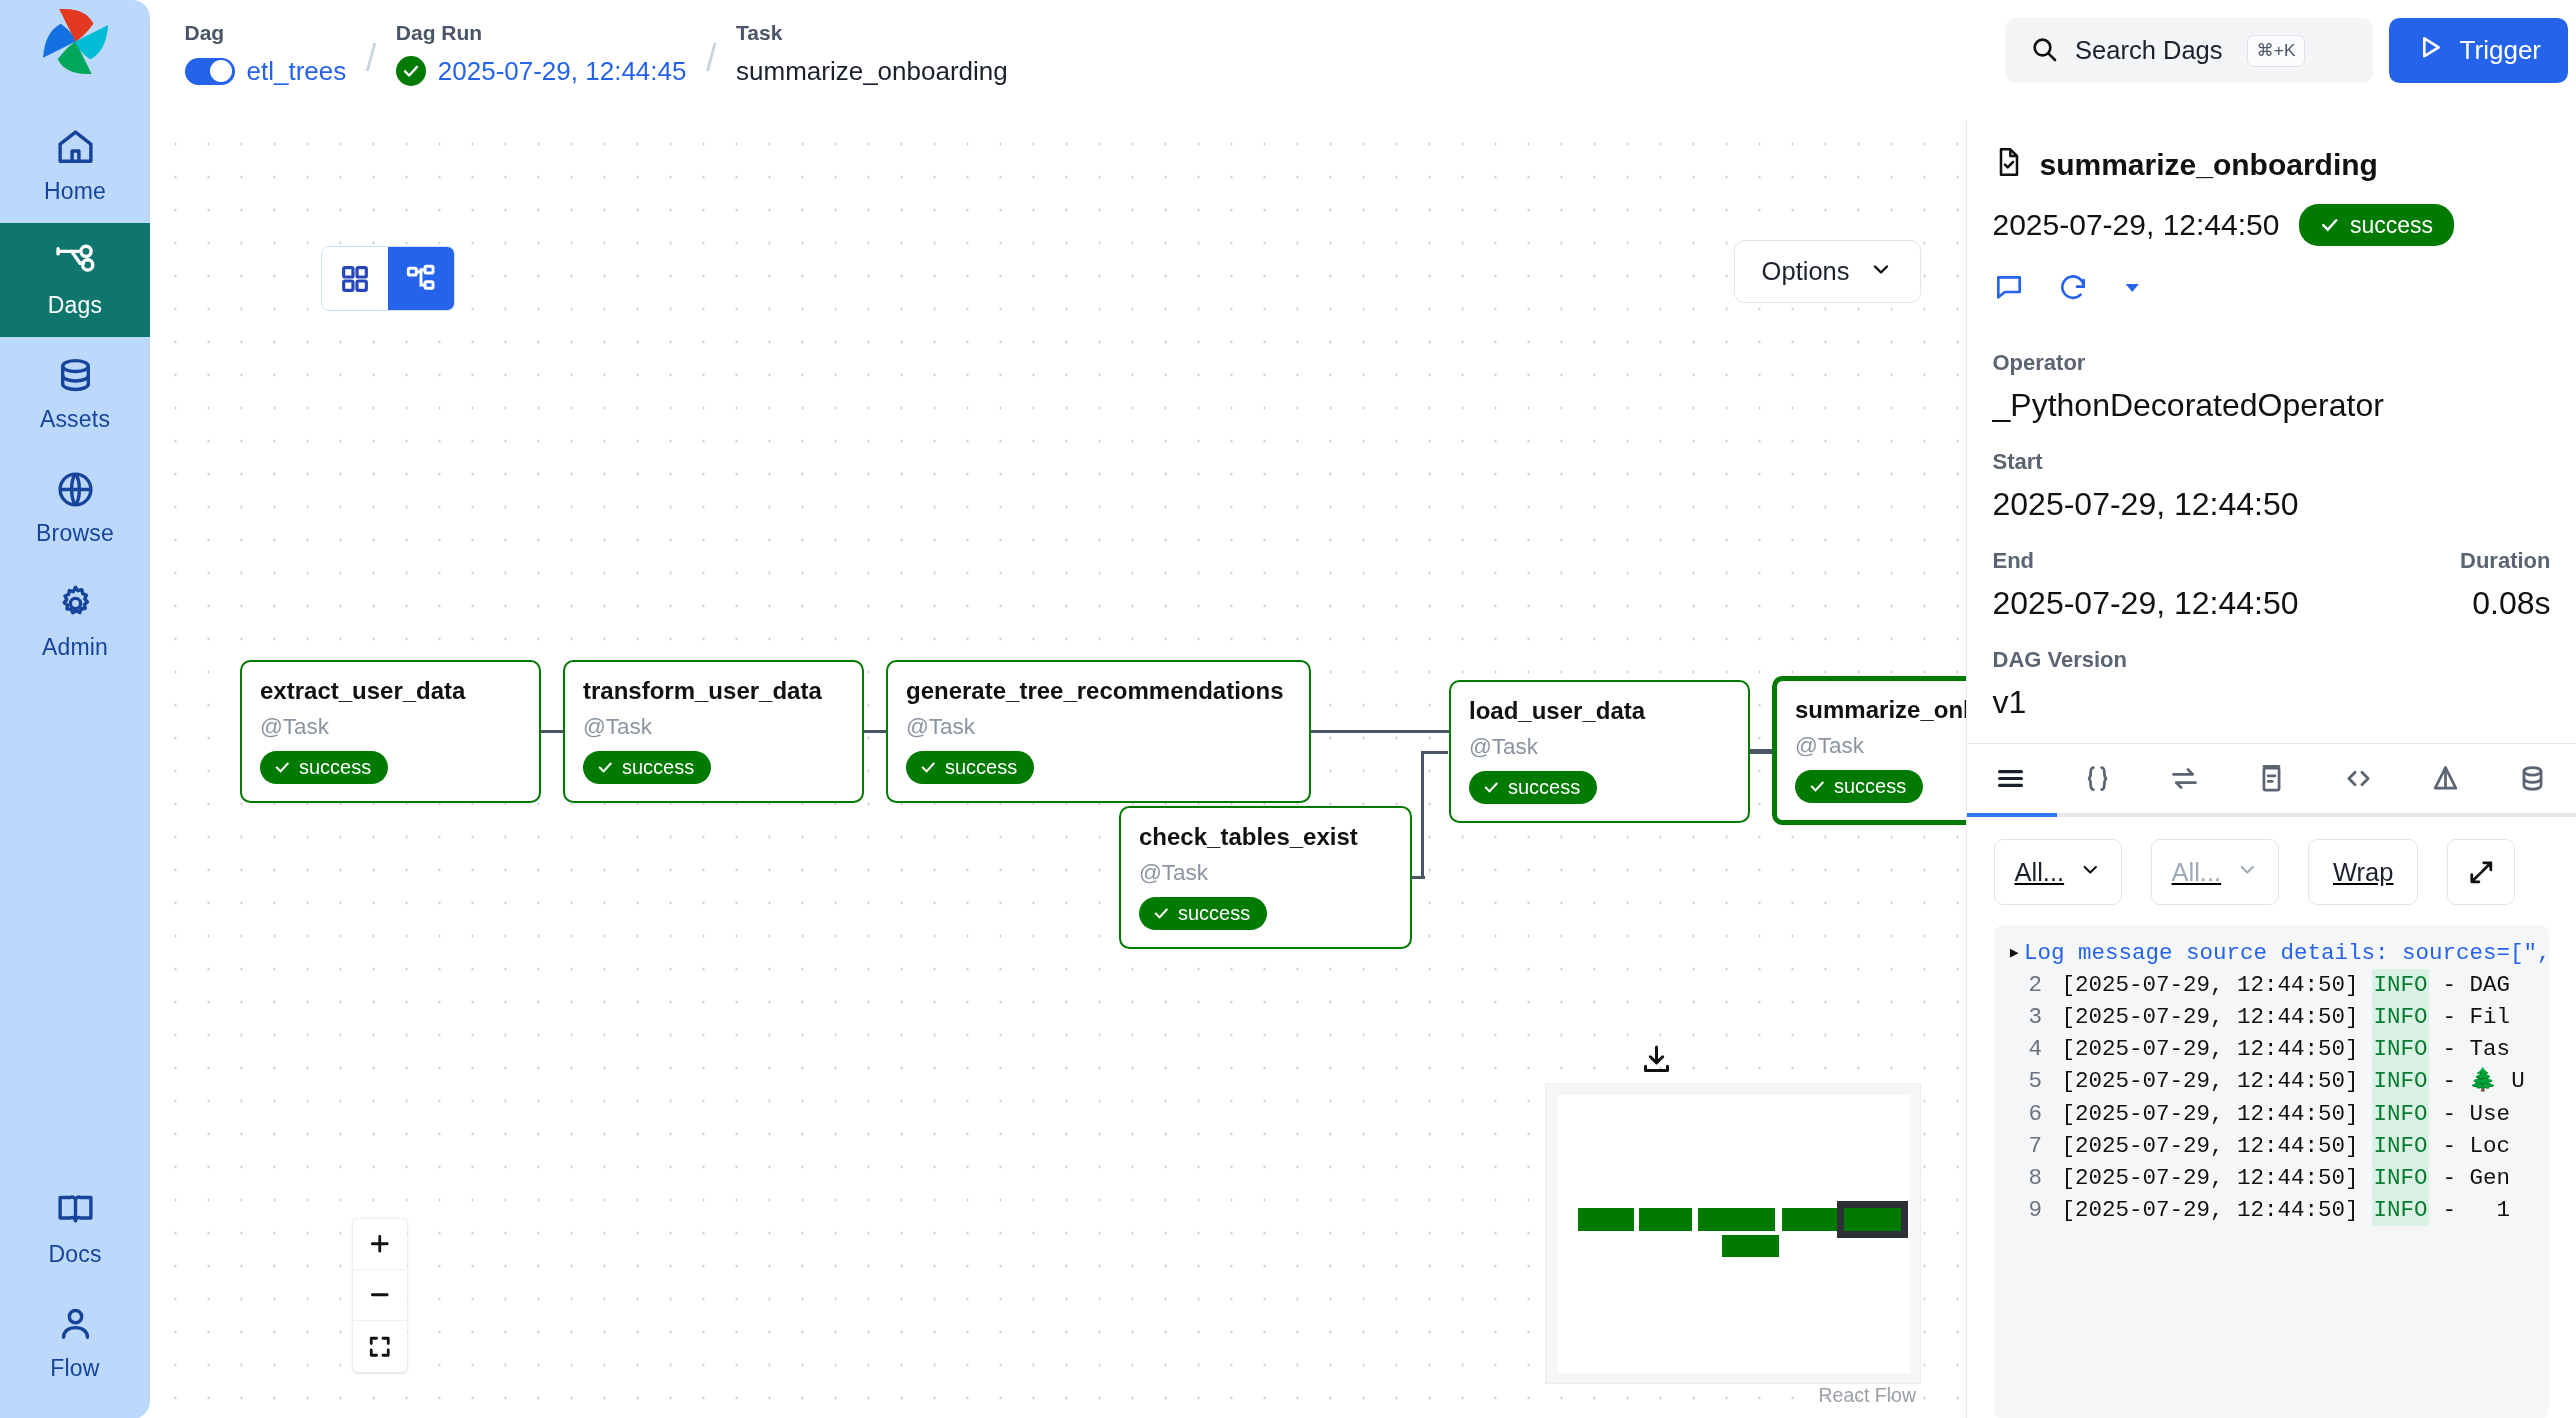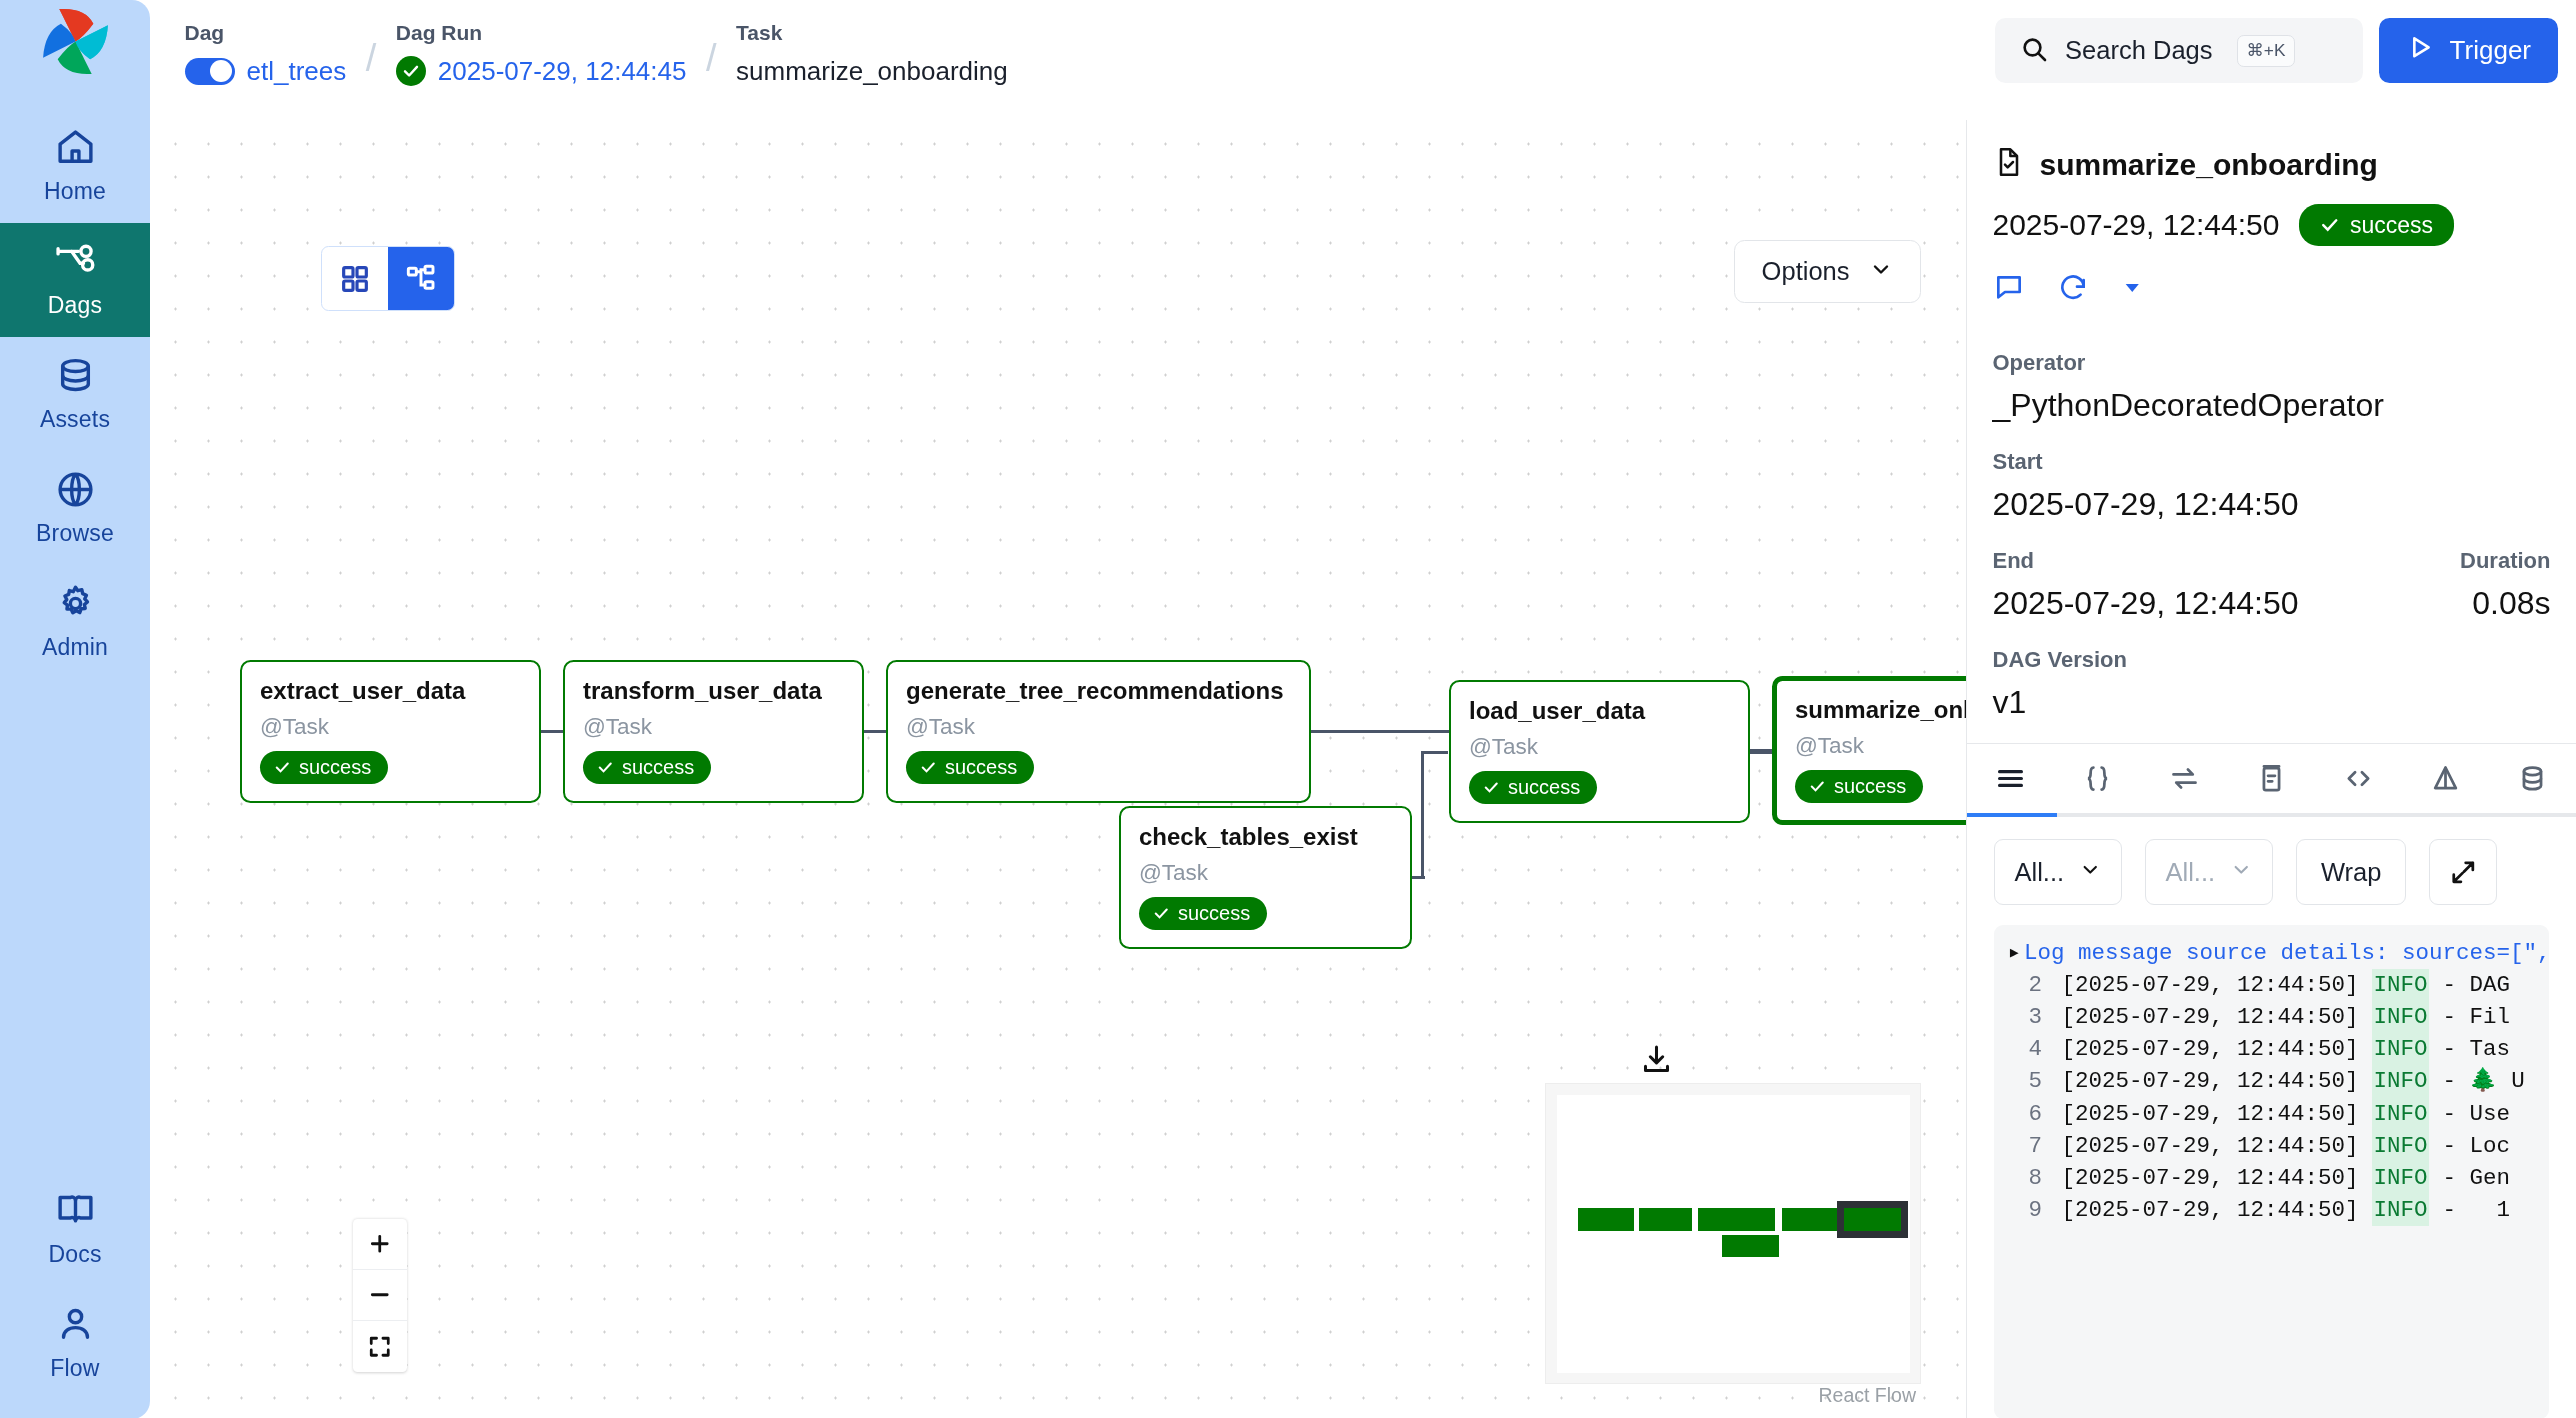--- a/index.html
+++ b/index.html
@@ -56,21 +56,21 @@
     content:""; position: absolute; right: 2.3px; top: 2.3px;
     width: 22.5px; height: 22.5px; border-radius: 50%; background: #fff;
   }
   .status-dot {
     width: 30px; height: 30px; border-radius: 50%; background: #017a01;
     display: flex; align-items: center; justify-content: center; flex: 0 0 auto;
   }
   .status-dot svg { width: 18px; height: 18px; }
 
   .topbar-right {
-    position: absolute; right: 18px; top: 18px;
+    position: absolute; right: 8px; top: 18px;
     display: flex; align-items: center; gap: 16.5px;
   }
   .search-box {
     display: flex; align-items: center; gap: 16.5px;
     background: #f4f5f7; border-radius: 10.5px;
     height: 65px; padding: 0 25.5px; min-width: 368px; cursor: text;
   }
   .search-box .sb-text { font-size: 25.5px; color: #1a202c; }
   .kbd {
     border: 0.8px solid #dfe2e7; border-radius: 6.8px; background: #fafbfc;
@@ -179,21 +179,21 @@
   .rp-tabs {
     display: flex; align-items: center; justify-content: space-between;
     padding: 18px 27px 0 27px; position: relative;
   }
   .rp-tabs .tab { color: #5a6472; cursor: pointer; padding-bottom: 15px; }
   .rp-tabs .tab.active { color: #1a202c; }
   .tabs-underline { height: 3.8px; background: #e6e8eb; margin: 0; position: relative; }
   .tabs-underline::after {
     content:""; position: absolute; left: 0; top: 0; width: 90px; height: 3.8px; background: #2e7df6;
   }
-  .log-toolbar { display: flex; gap: 23px; padding: 22.5px 27px 19.5px 27px; }
+  .log-toolbar { display: flex; gap: 29px; padding: 22.5px 27px 19.5px 27px; text-decoration: underline; }
   .sel-btn {
     border: 0.8px solid #e2e5e9; border-radius: 9px; background: #fff;
     height: 66px; min-width: 128px; padding: 0 19.5px;
     display: flex; align-items: center; justify-content: space-between; gap: 13.5px;
     font-size: 25.5px; color: #1a202c; cursor: pointer;
   }
   .sel-btn.muted { color: #a0aab6; }
   .wrap-btn {
     border: 0.8px solid #e2e5e9; border-radius: 9px; background: #fff;
     height: 66px; padding: 0 24px; display: flex; align-items: center;

